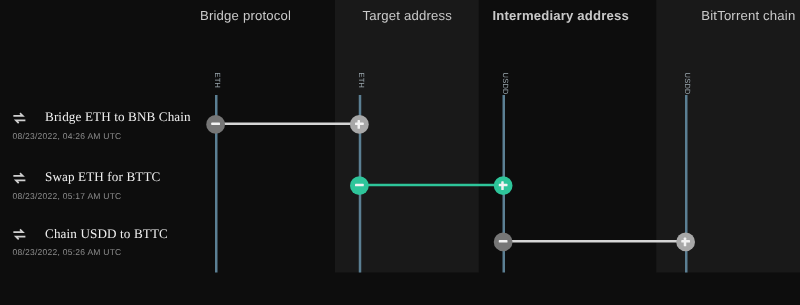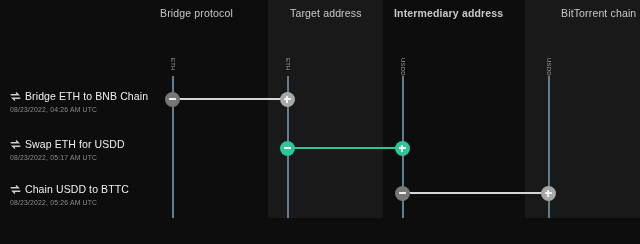--- a/index.html
+++ b/index.html
@@ -58,23 +58,23 @@
   }
 
   
   .event-row {
     position: absolute;
     left: 10px;
     width: 150px;
   }
   .event-title-line {
     display: flex;
-    align-items: center;
-    gap: 4px;
+    gap: 15px;
     height: 14px;
+    font-family: Liberation Serif, serif;
   }
   .event-title {
     font-size: 10.5px;
     color: #efefef;
     white-space: nowrap;
     letter-spacing: 0.1px;
   }
   .event-time {
     font-size: 6.8px;
     color: #8e8e8e;
@@ -164,21 +164,21 @@
       <span class="glyph"></span>
     </div>
     <div class="node plus" style="left: 279.5px; top: 91.5px; background: rgb(168, 168, 168);">
       <span class="glyph"></span>
     </div>
     <div class="event-row" style="top: 137px;">
       <div class="event-title-line">
         <svg class="swap-icon" viewBox="0 0 16 16">
           <path d="M2 5.5 H12 L9.5 3 M14 10.5 H4 L6.5 13" fill="none" stroke="#cfcfcf" stroke-width="2" stroke-linecap="square"></path>
         </svg>
-        <span class="event-title">Swap ETH for USDD</span>
+        <span class="event-title">Swap ETH for BTTC</span>
       </div>
       <div class="event-time">08/23/2022, 05:17 AM UTC</div>
     </div>
     <div class="connector" style="left: 287px; width: 115px; top: 147px; background: rgb(46, 197, 154);"></div>
     <div class="node minus" style="left: 279.5px; top: 140.5px; background: rgb(46, 197, 154);">
       <span class="glyph"></span>
     </div>
     <div class="node plus" style="left: 394.5px; top: 140.5px; background: rgb(46, 197, 154);">
       <span class="glyph"></span>
     </div>

